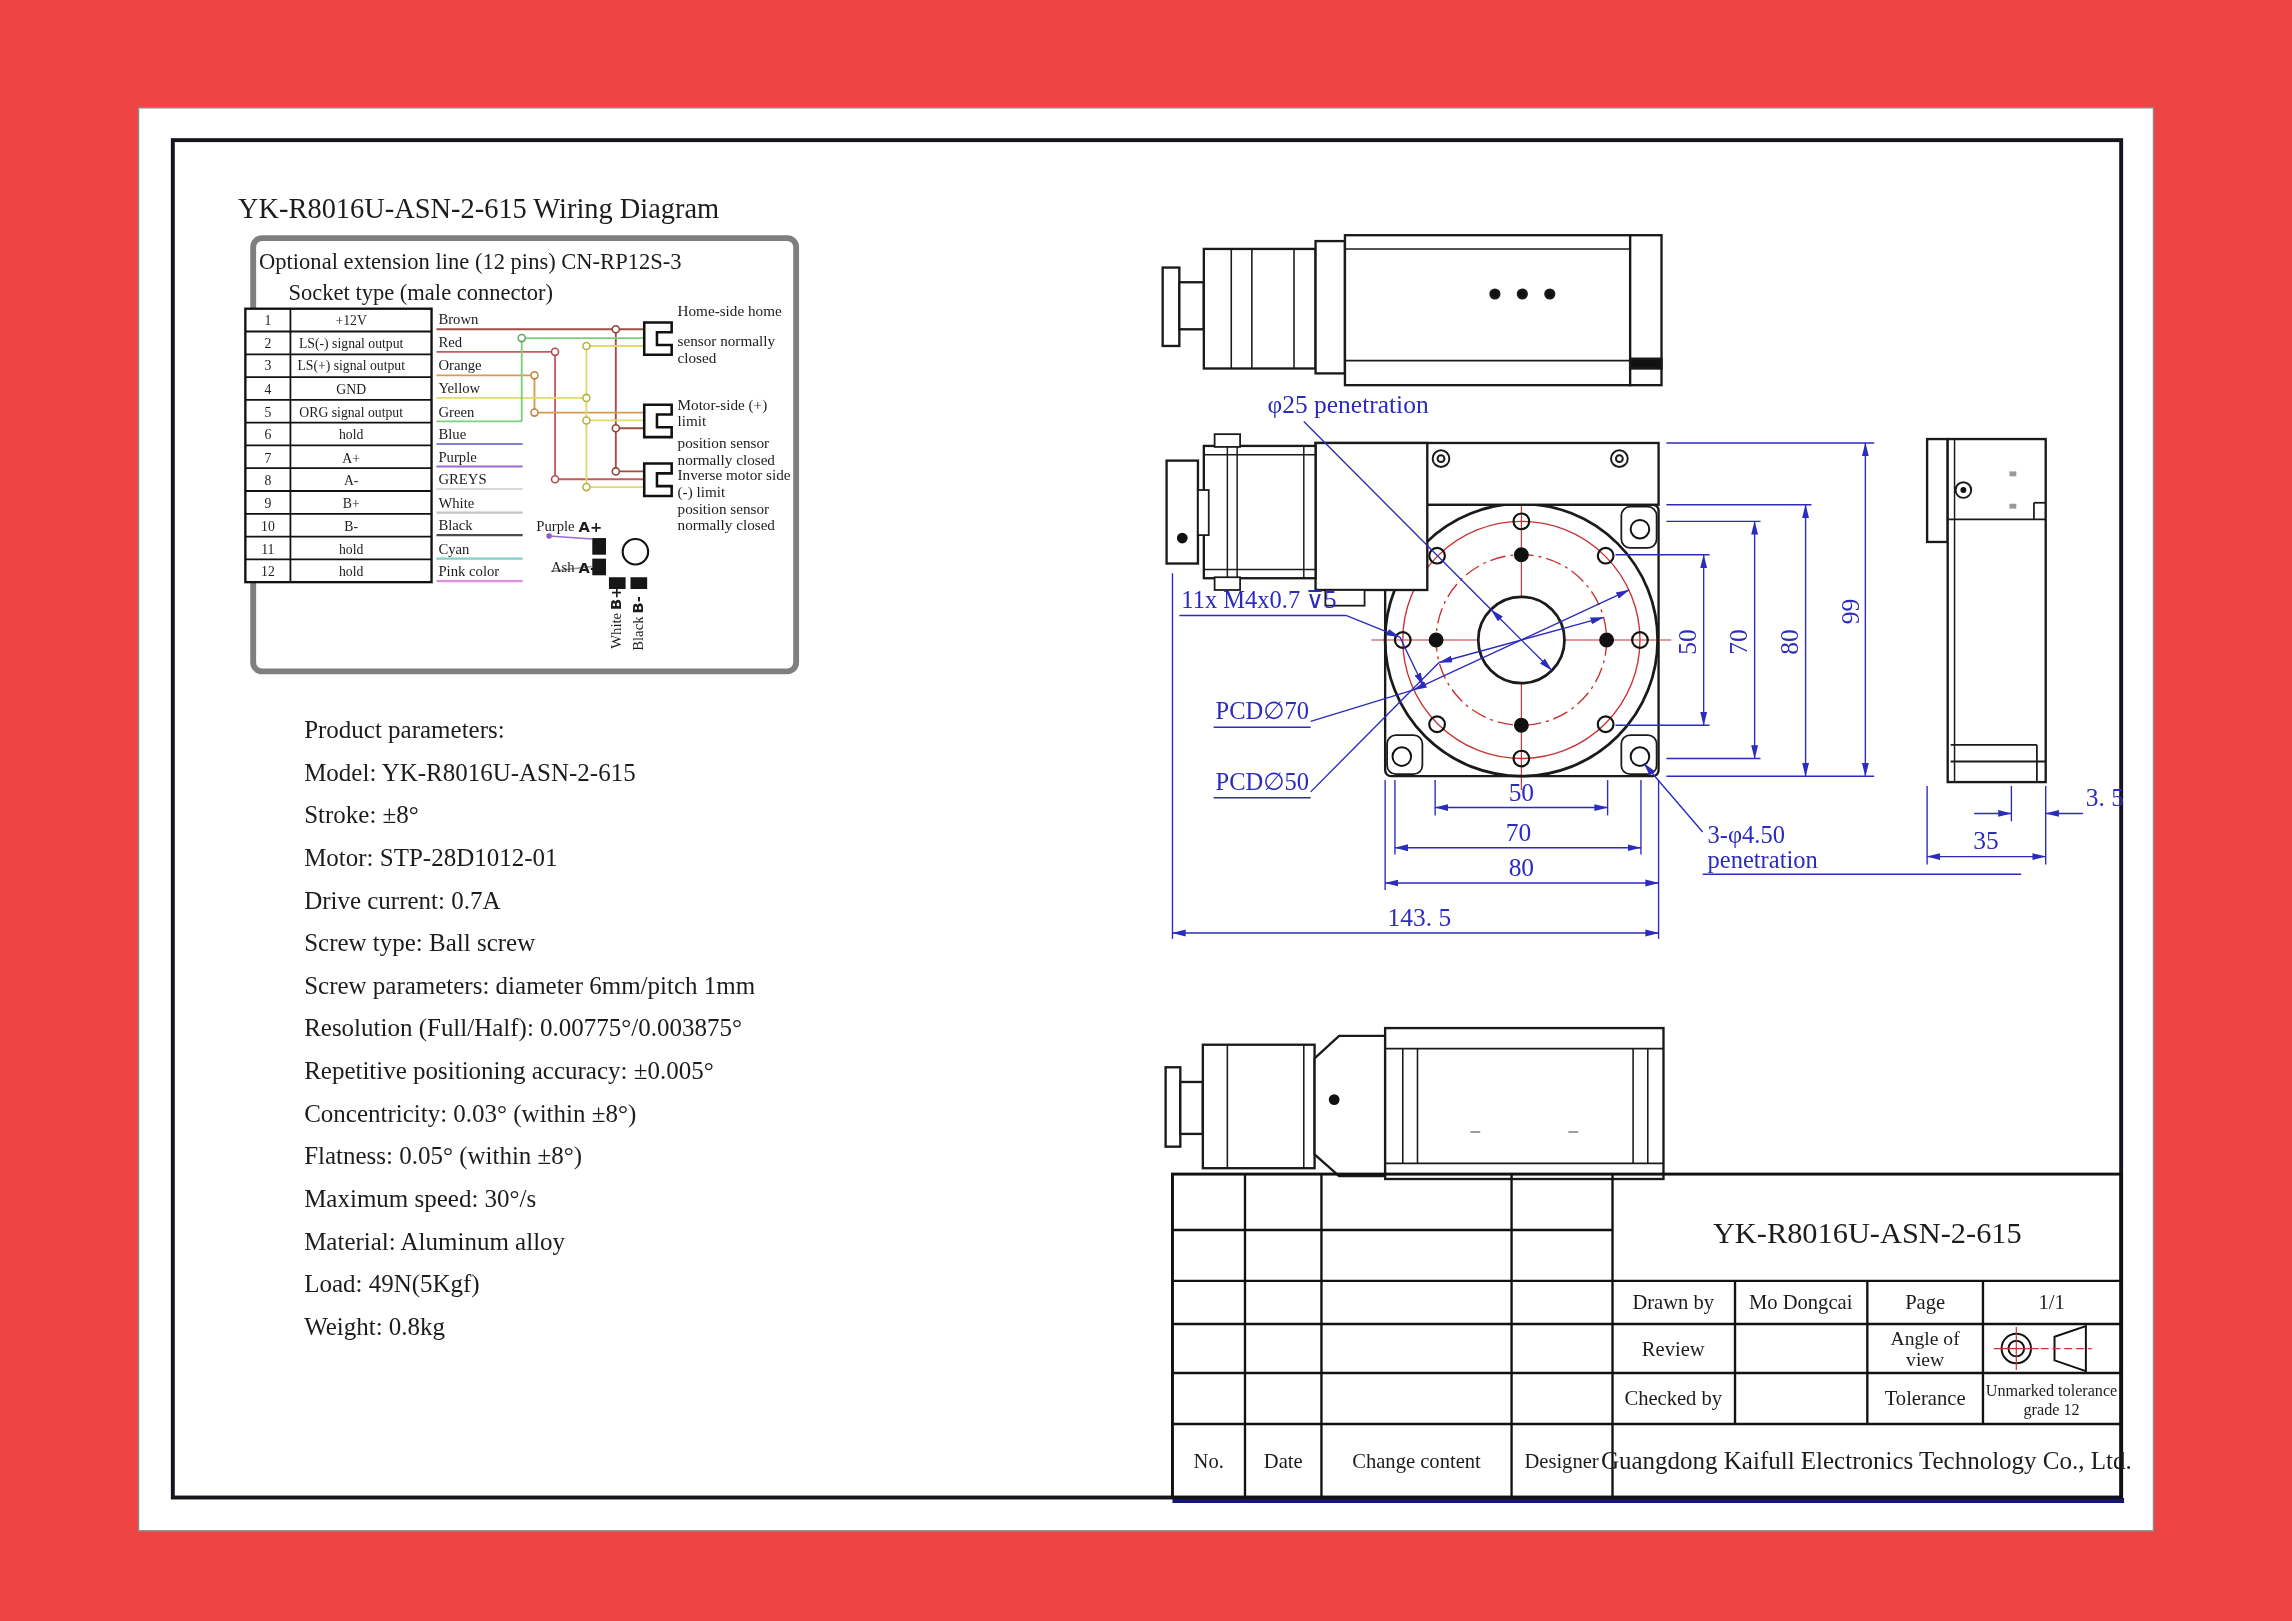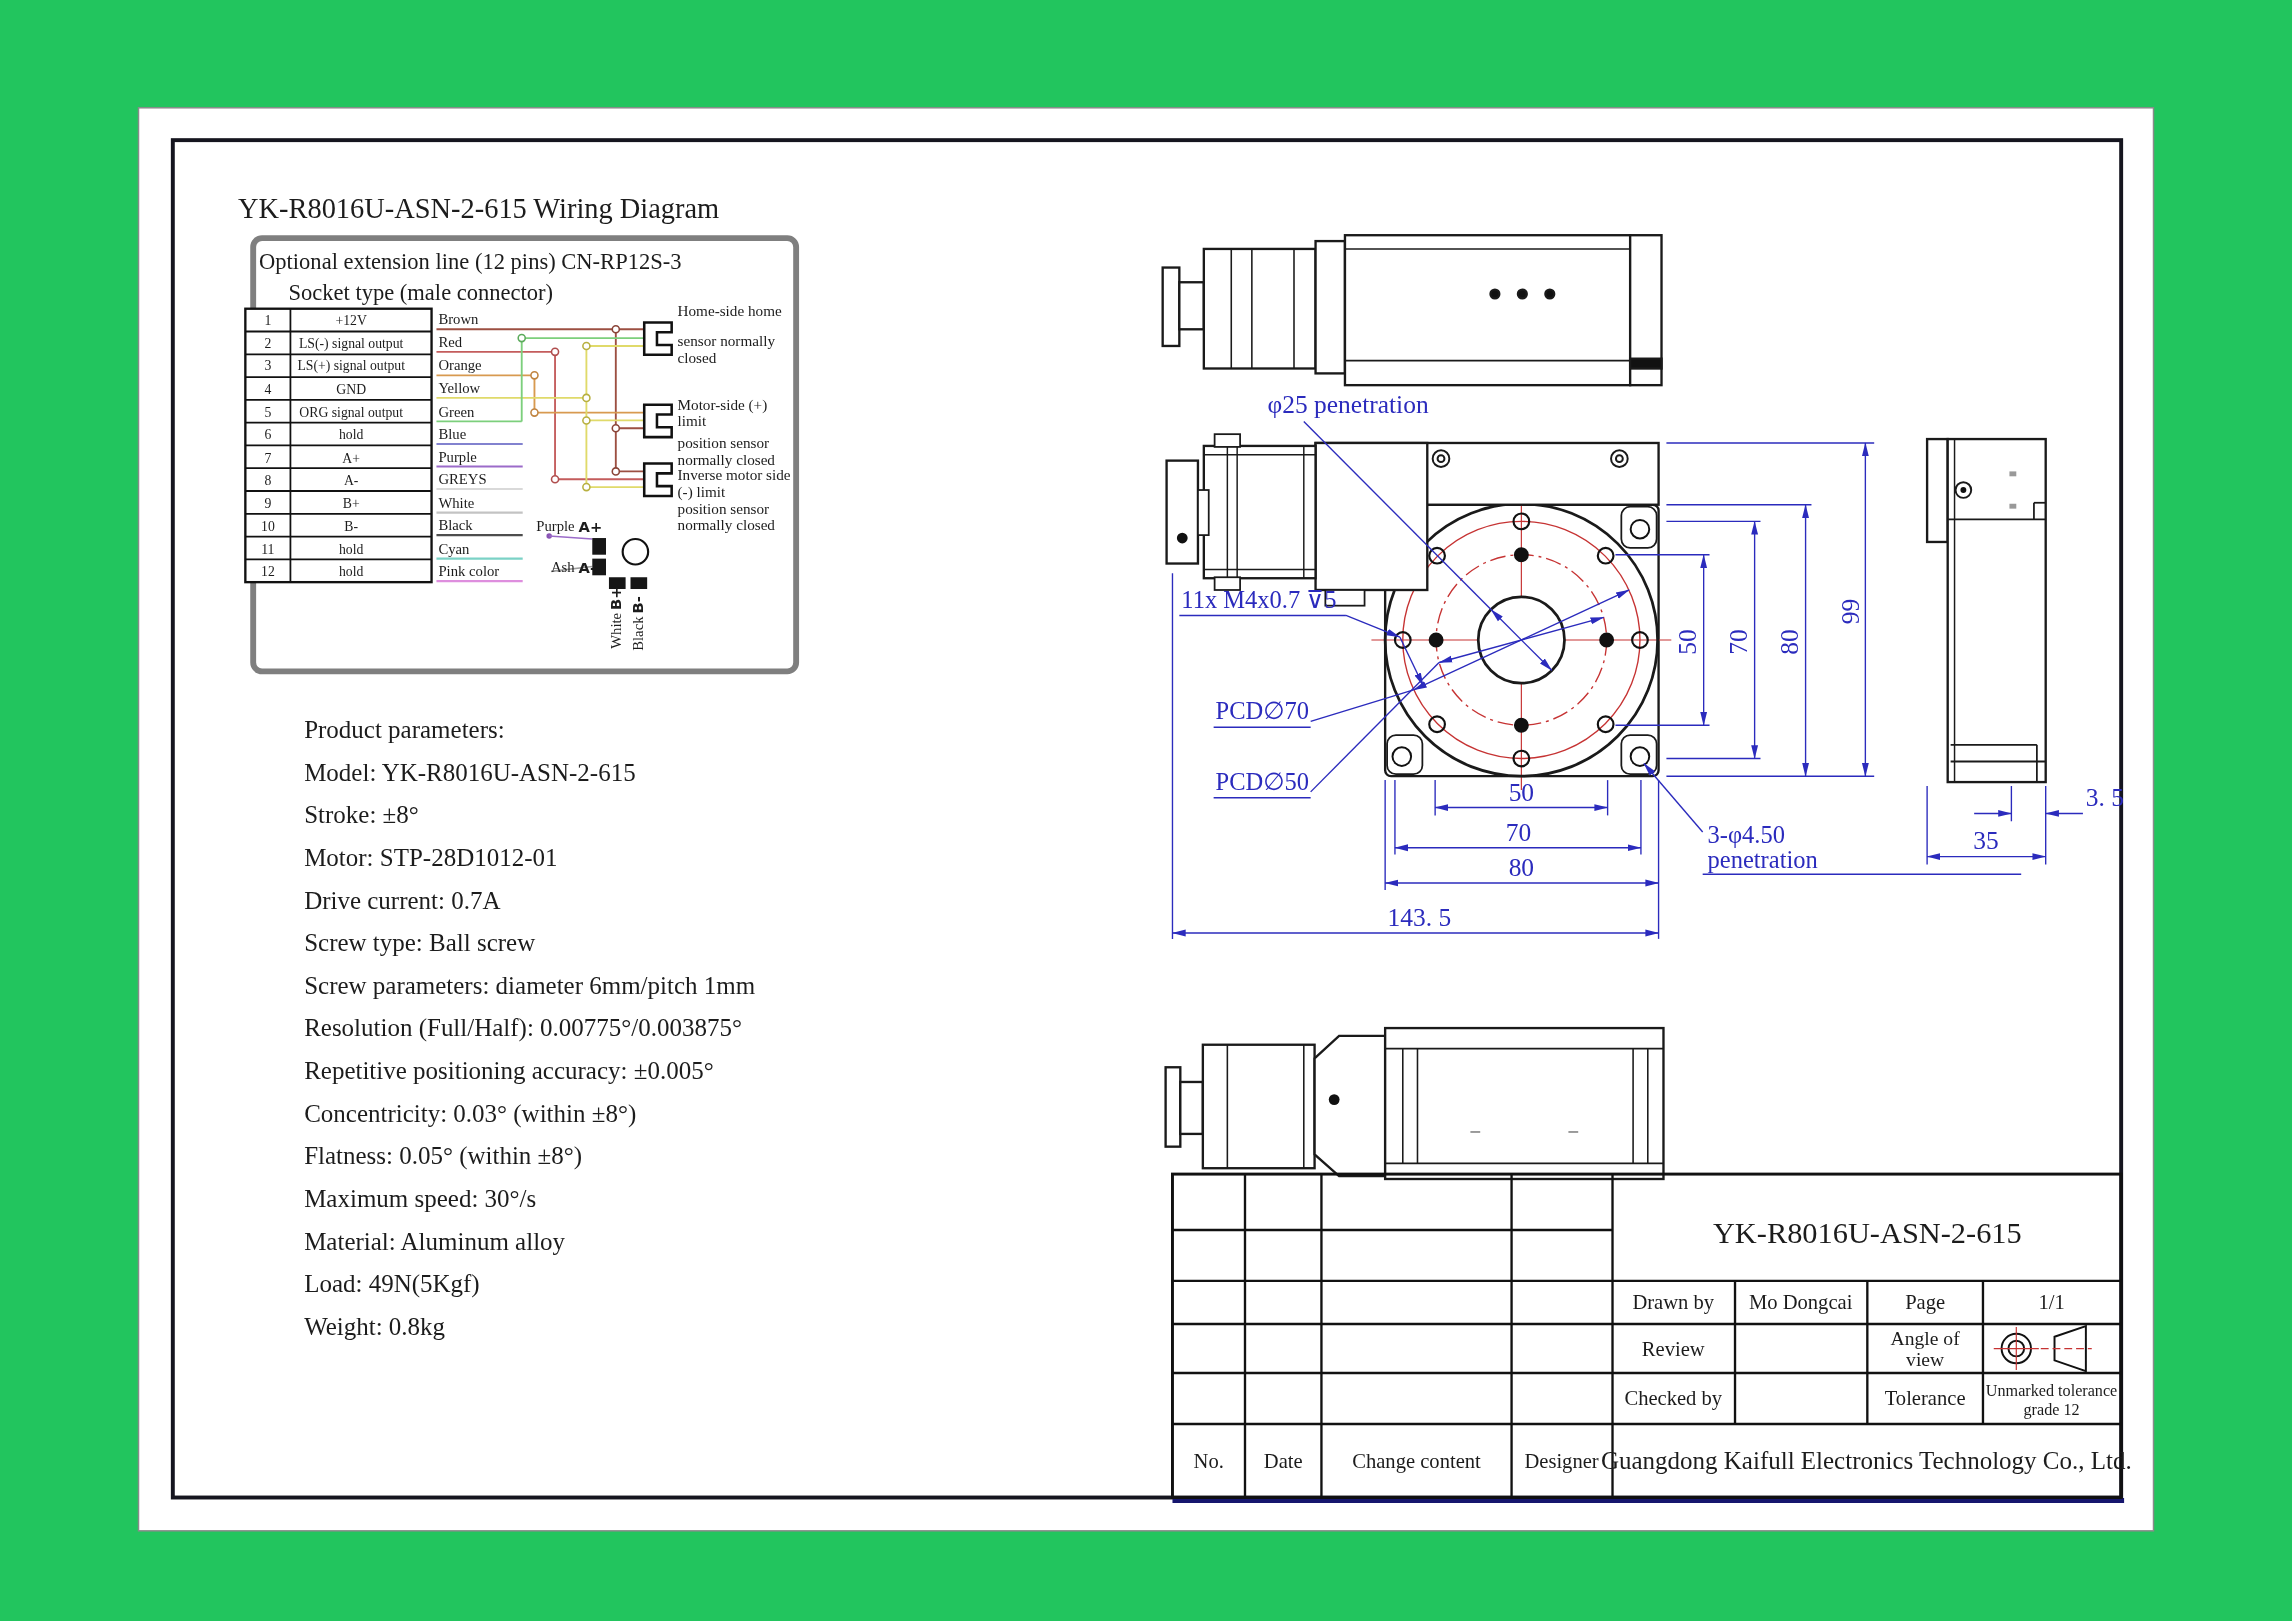--- a/index.html
+++ b/index.html
@@ -1,16 +1,16 @@
 <!DOCTYPE html>
 <html><head>
 <meta charset="utf-8">
 <style>
   html,body{margin:0;padding:0;background:#ffffff;}
-  .page{position:relative;width:2293px;height:1621px;background:#22c55e;overflow:hidden;}
+  .page{position:relative;width:2293px;height:1621px;background:#ef4444;overflow:hidden;}
   svg{position:absolute;left:0;top:0;}
   svg text{font-family:"Liberation Serif","DejaVu Sans",serif;fill:#1c1c1c;}
   .blue{fill:#2b2bbd;}
   .dim{font-size:26px;}
   .lbl{font-size:25px;}
   .sens{font-size:15.5px;}
   .pin{font-size:14px;}
   .clr{font-size:15px;}
   .param{font-size:25.5px;}
   .tb{font-size:21px;}

